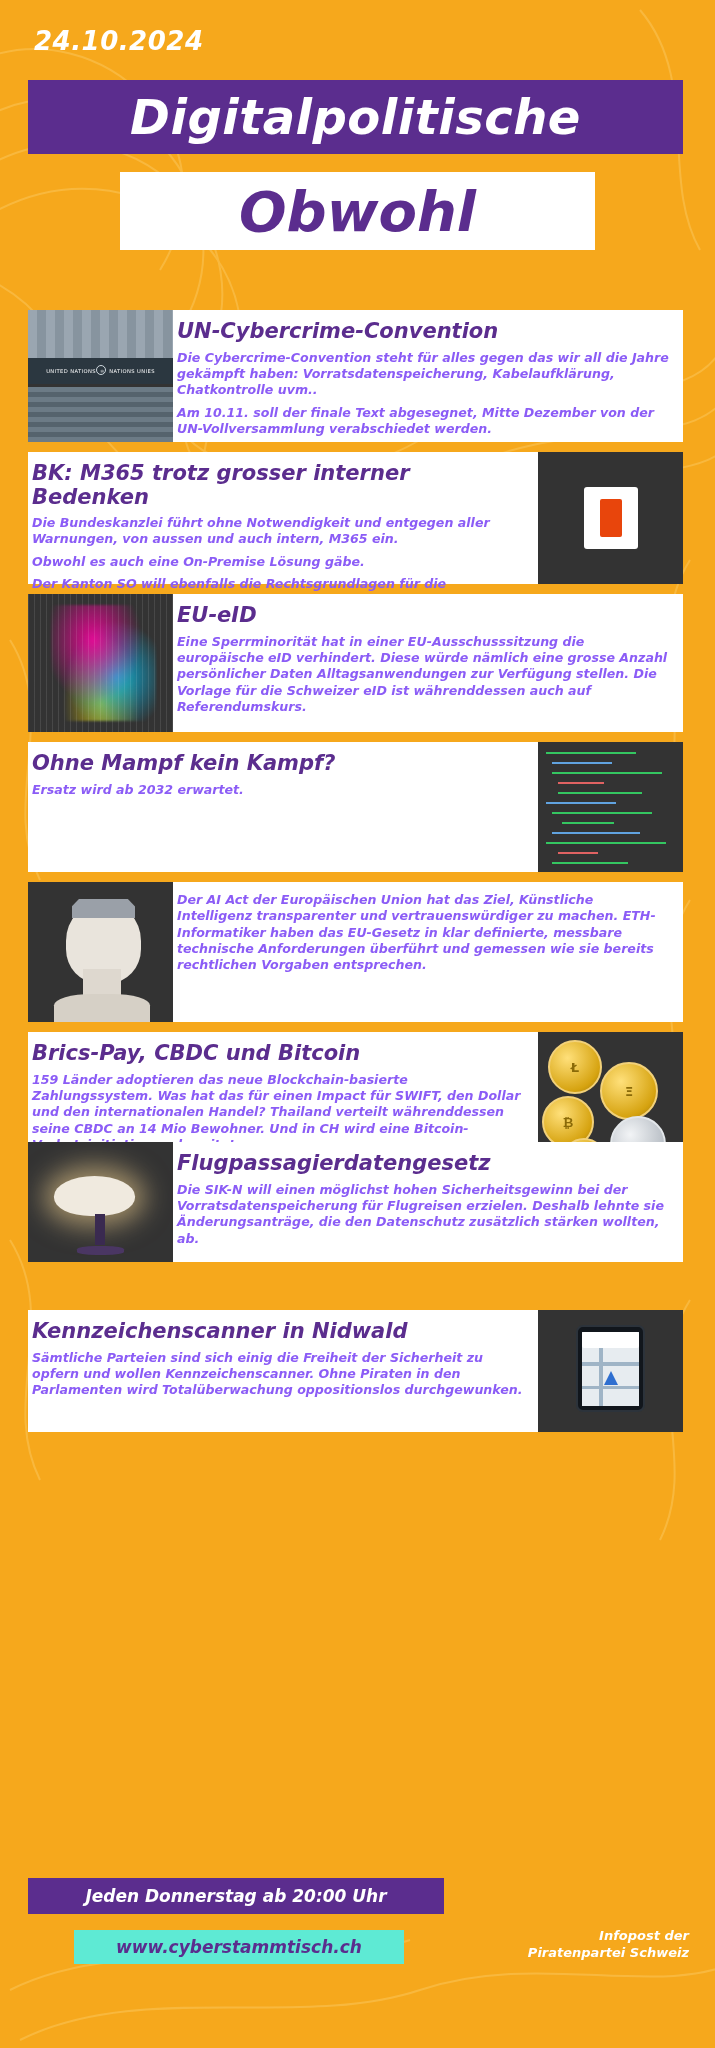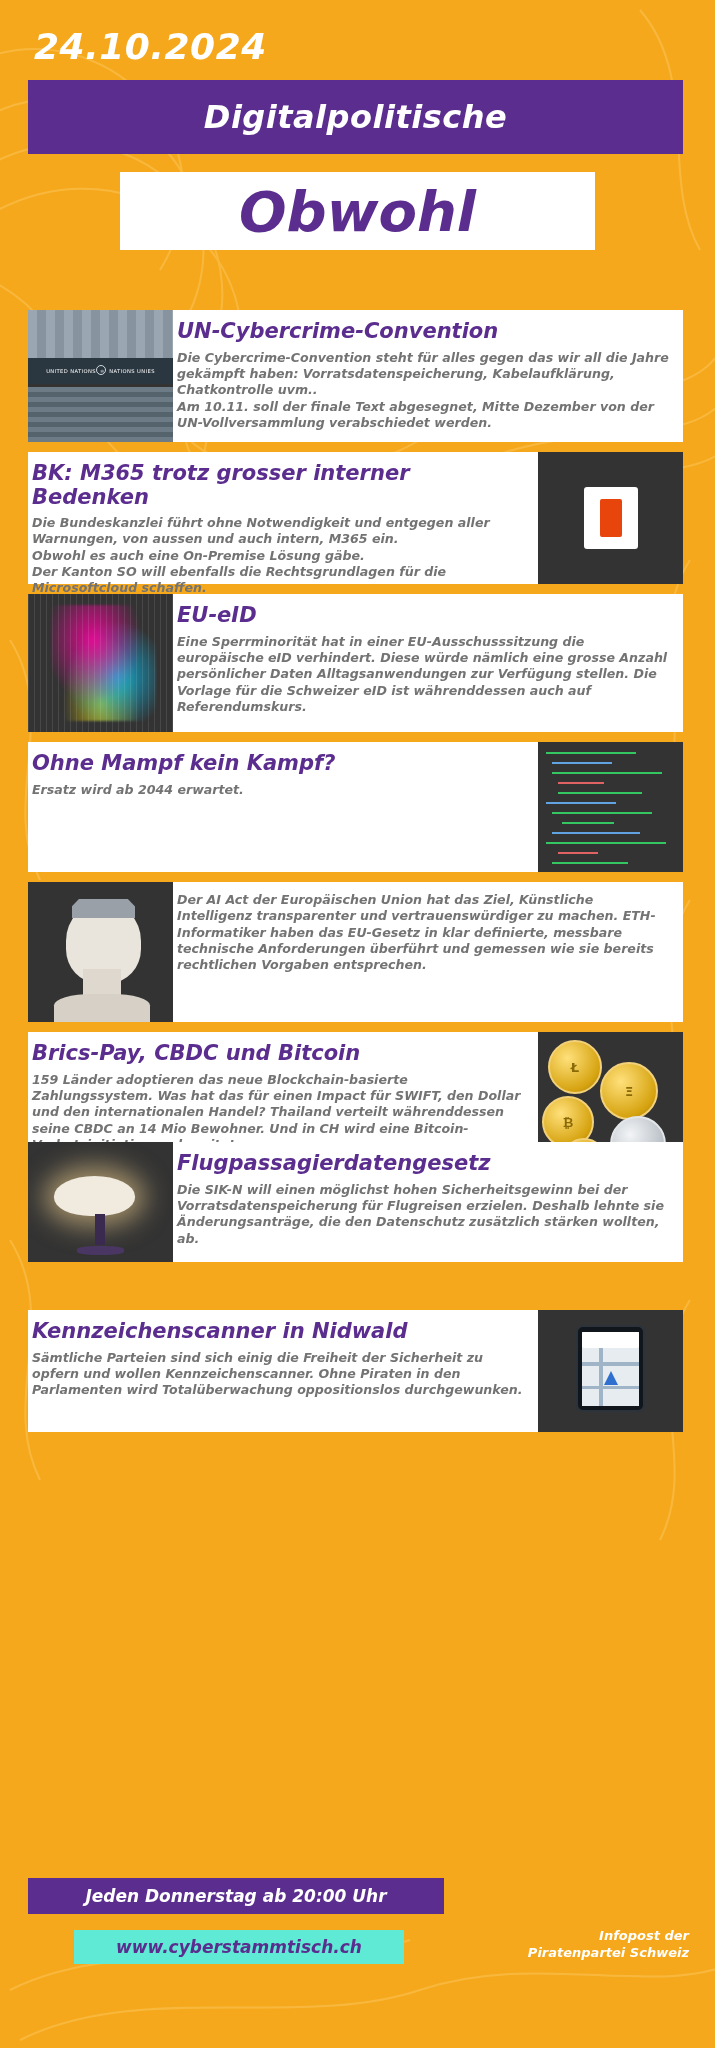--- a/index.html
+++ b/index.html
@@ -18,37 +18,37 @@
   }
   
   .bg-lines {
     position: absolute; inset: 0;
     opacity: 0.55;
     pointer-events: none;
   }
   .date {
     position: absolute;
     left: 34px; top: 26px;
-    font-size: 36px;
+    font-size: 26px;
     font-weight: bold;
     font-style: italic;
     color: #ffffff;
     letter-spacing: 0.5px;
     font-family: "DejaVu Sans", sans-serif;
   }
   .title-band {
     position: absolute;
     left: 28px; top: 80px;
     width: 655px; height: 74px;
     background: #5B2D8E;
     display: flex; align-items: center; justify-content: center;
   }
   .title-band .t {
     color: #ffffff;
-    font-size: 32px;
+    font-size: 48px;
     font-weight: bold;
     font-style: italic;
     letter-spacing: 0.5px;
   }
   .title-band2 {
     position: absolute;
     left: 120px; top: 172px;
     width: 475px; height: 78px;
     background: #ffffff;
     display: flex; align-items: center; justify-content: center;
@@ -81,27 +81,27 @@
   .item h3 {
     margin: 0 0 6px 0;
     color: #5B2D8E;
     font-size: 21px;
     font-style: italic;
     font-weight: bold;
     line-height: 1.12;
   }
   .item p {
     margin: 0;
-    color: #737373;
+    color: #8b5cf6;
     font-size: 12.6px;
     font-style: italic;
     font-weight: bold;
     line-height: 1.30;
   }
-  .item p + p { margin-top: 0px; }
+  .item p + p { margin-top: 6px; }
 
   
   .footer-band {
     position: absolute;
     left: 28px; top: 1878px;
     width: 416px; height: 36px;
     background: #5B2D8E;
     display: flex; align-items: center; justify-content: center;
   }
   .footer-band .t {
@@ -316,21 +316,21 @@
     </div>
     <div class="txt">
       <h3>EU-eID</h3>
       <p>Eine Sperrminorität hat in einer EU-Ausschusssitzung die europäische eID verhindert. Diese würde nämlich eine grosse Anzahl persönlicher Daten Alltagsanwendungen zur Verfügung stellen. Die Vorlage für die Schweizer eID ist währenddessen auch auf Referendumskurs.</p>
     </div>
   </div>
 
   <div class="item" style="top:742px; height:130px;">
     <div class="txt">
       <h3>Ohne Mampf kein Kampf?</h3>
-      <p>Ersatz wird ab 2044 erwartet.</p>
+      <p>Ersatz wird ab 2032 erwartet.</p>
     </div>
     <div class="thumb th-code">
       <div class="l" style="left:8px; top:10px; width:90px;"></div>
       <div class="l b" style="left:14px; top:20px; width:60px;"></div>
       <div class="l" style="left:14px; top:30px; width:110px;"></div>
       <div class="l r" style="left:20px; top:40px; width:46px;"></div>
       <div class="l" style="left:20px; top:50px; width:84px;"></div>
       <div class="l b" style="left:8px; top:60px; width:70px;"></div>
       <div class="l" style="left:14px; top:70px; width:100px;"></div>
       <div class="l" style="left:24px; top:80px; width:52px;"></div>

